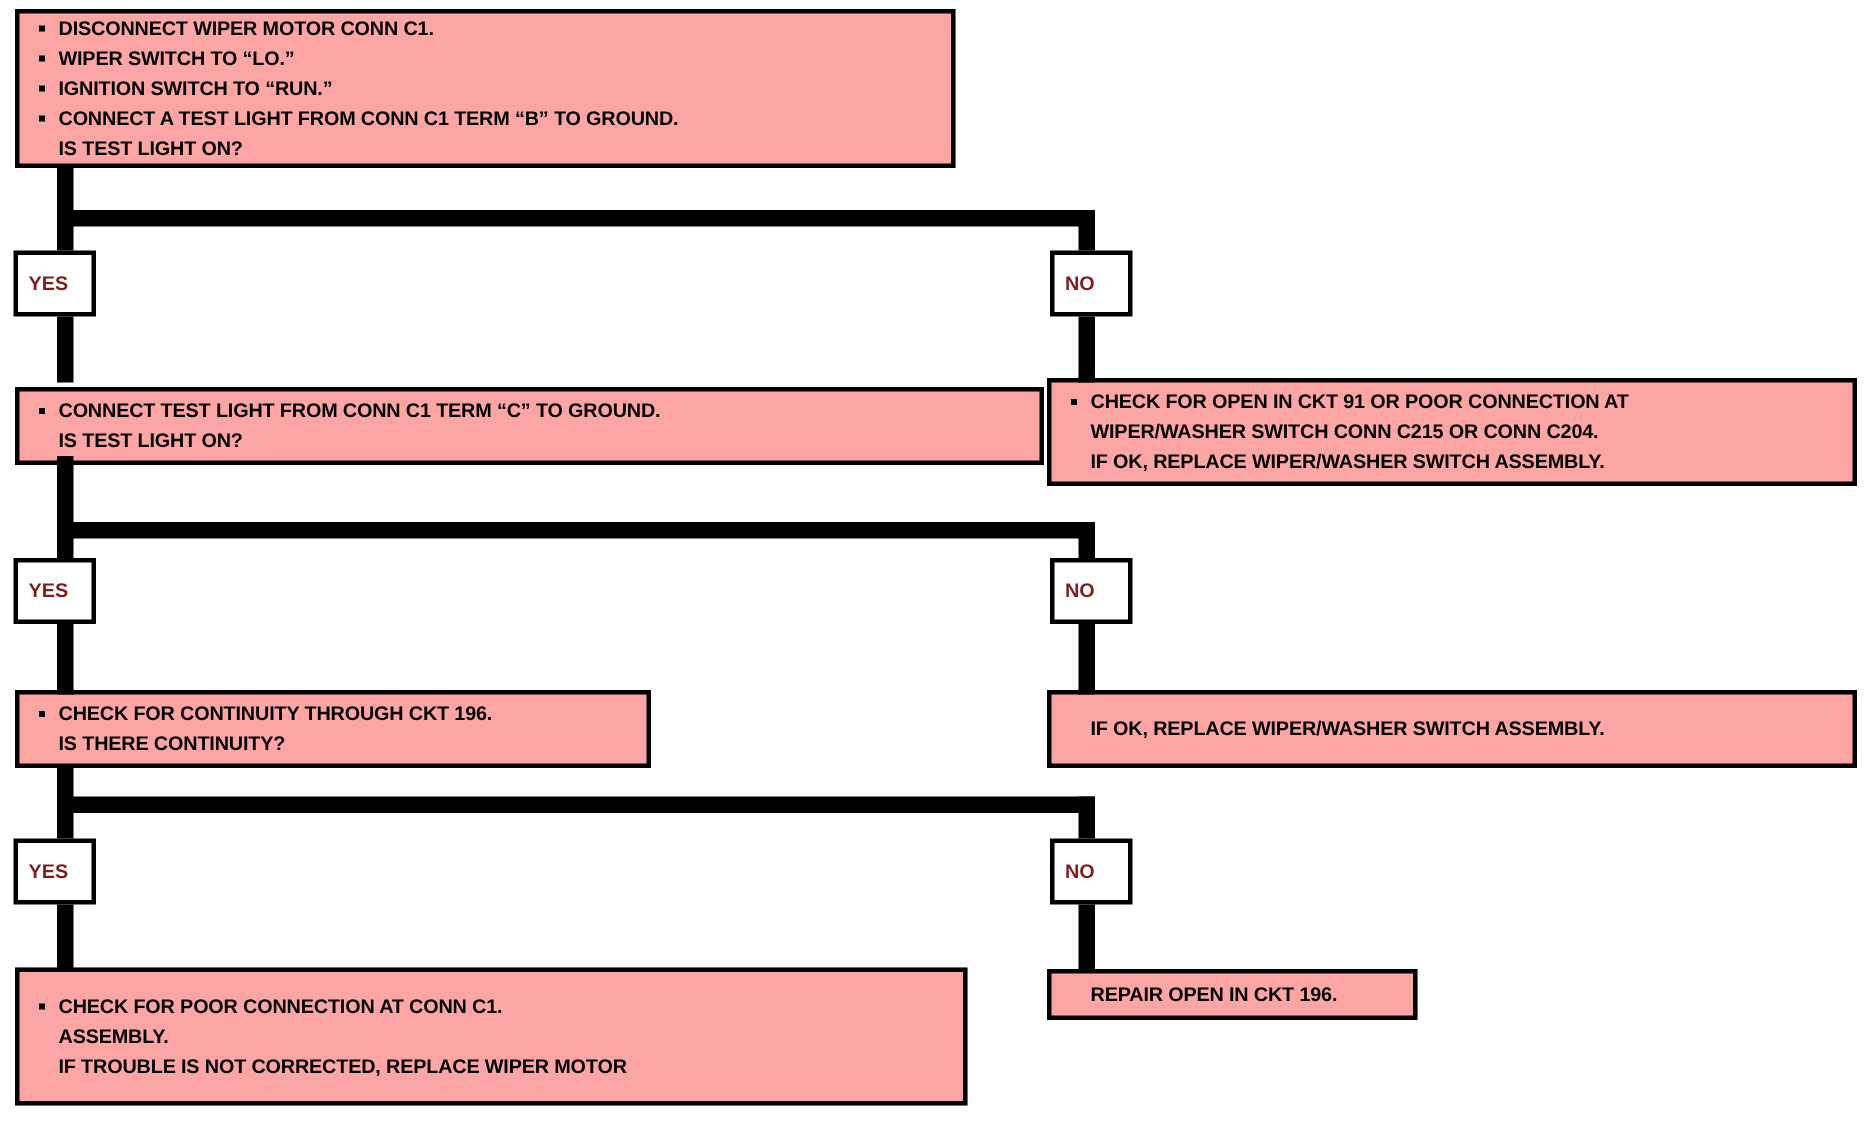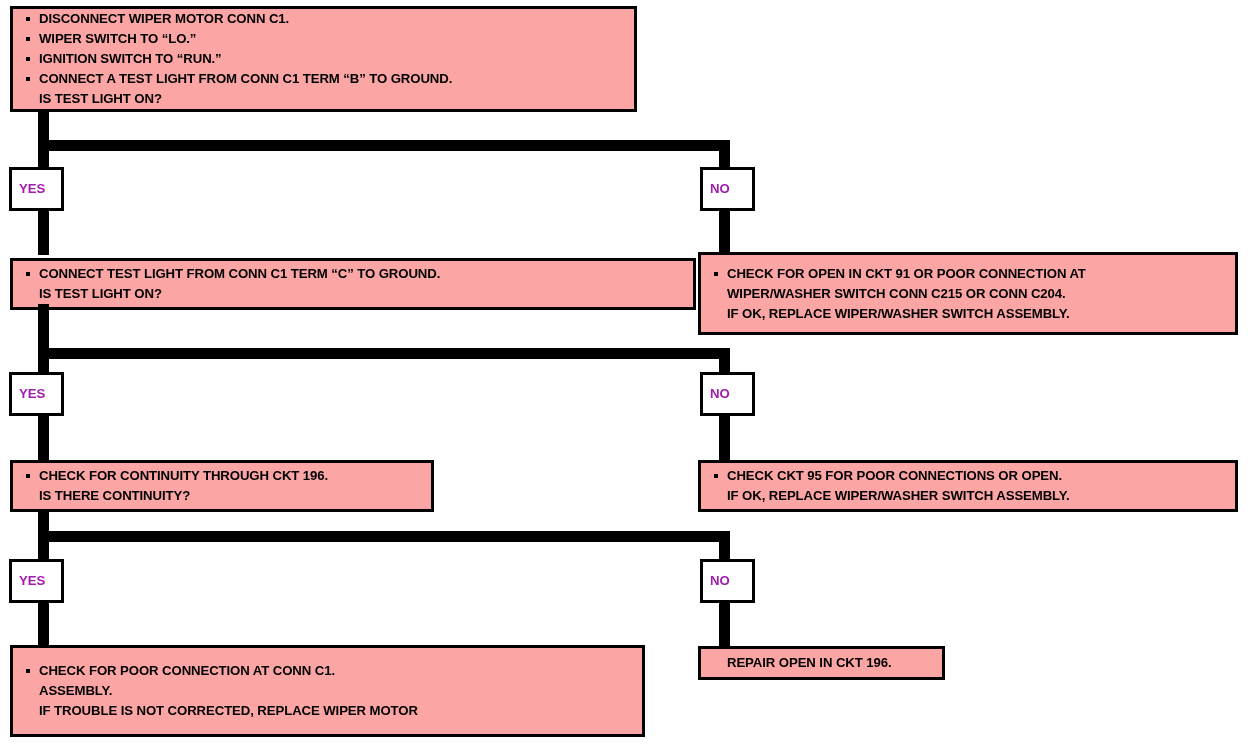--- a/index.html
+++ b/index.html
@@ -67,21 +67,21 @@
     background: #ffffff;
     display: flex;
     align-items: center;
     z-index: 3;
   }
   .chip-label {
     font-family: "Liberation Sans", sans-serif;
     font-weight: bold;
     font-size: 13.2px;
     line-height: 1;
-    color: #a21caf;
+    color: #7f1d1d;
     padding-left: 7px;
   }
   
   .vline {
     position: absolute;
     background: #000000;
     z-index: 1;
   }
   .hline {
     position: absolute;
@@ -120,21 +120,21 @@
   <div class="vline" style="left:38px; top:208px; width:11px; height:47px;"></div>
   <div class="vline" style="left:719px; top:208px; width:11px; height:47px;"></div>
 
   <div class="box" style="left:10px; top:258px; width:686px; height:52px;">
     <div class="box-lines">
       <div class="line bullet">CONNECT TEST LIGHT FROM CONN C1 TERM “C” TO GROUND.</div>
       <div class="line nobullet">IS TEST LIGHT ON?</div>
     </div>
   </div>
 
-  <div class="box" style="left:698px; top:252px; width:540px; height:83px;">
+  <div class="box" style="left:698px; top:252px; width:540px; height:72px;">
     <div class="box-lines">
       <div class="line bullet">CHECK FOR OPEN IN CKT 91 OR POOR CONNECTION AT</div>
       <div class="line nobullet">WIPER/WASHER SWITCH CONN C215 OR CONN C204.</div>
       <div class="line nobullet">IF OK, REPLACE WIPER/WASHER SWITCH ASSEMBLY.</div>
     </div>
   </div>
 
   <div class="vline" style="left:38px; top:304px; width:11px; height:46px;"></div>
   <div class="hline" style="left:38px; top:348px; width:692px; height:11px;"></div>
   <div class="vline" style="left:38px; top:348px; width:11px; height:29px;"></div>
@@ -153,21 +153,20 @@
 
   <div class="box" style="left:10px; top:460px; width:424px; height:52px;">
     <div class="box-lines">
       <div class="line bullet">CHECK FOR CONTINUITY THROUGH CKT 196.</div>
       <div class="line nobullet">IS THERE CONTINUITY?</div>
     </div>
   </div>
 
   <div class="box" style="left:698px; top:460px; width:540px; height:52px;">
     <div class="box-lines">
-      <div class="line bullet">CHECK CKT 95 FOR POOR CONNECTIONS OR OPEN.</div>
       <div class="line nobullet">IF OK, REPLACE WIPER/WASHER SWITCH ASSEMBLY.</div>
     </div>
   </div>
 
   <div class="vline" style="left:38px; top:512px; width:11px; height:30px;"></div>
   <div class="hline" style="left:38px; top:531px; width:692px; height:11px;"></div>
   <div class="vline" style="left:38px; top:531px; width:11px; height:31px;"></div>
   <div class="vline" style="left:719px; top:531px; width:11px; height:31px;"></div>
 
   <div class="chip" style="left:9px; top:559px; width:55px; height:44px;">

